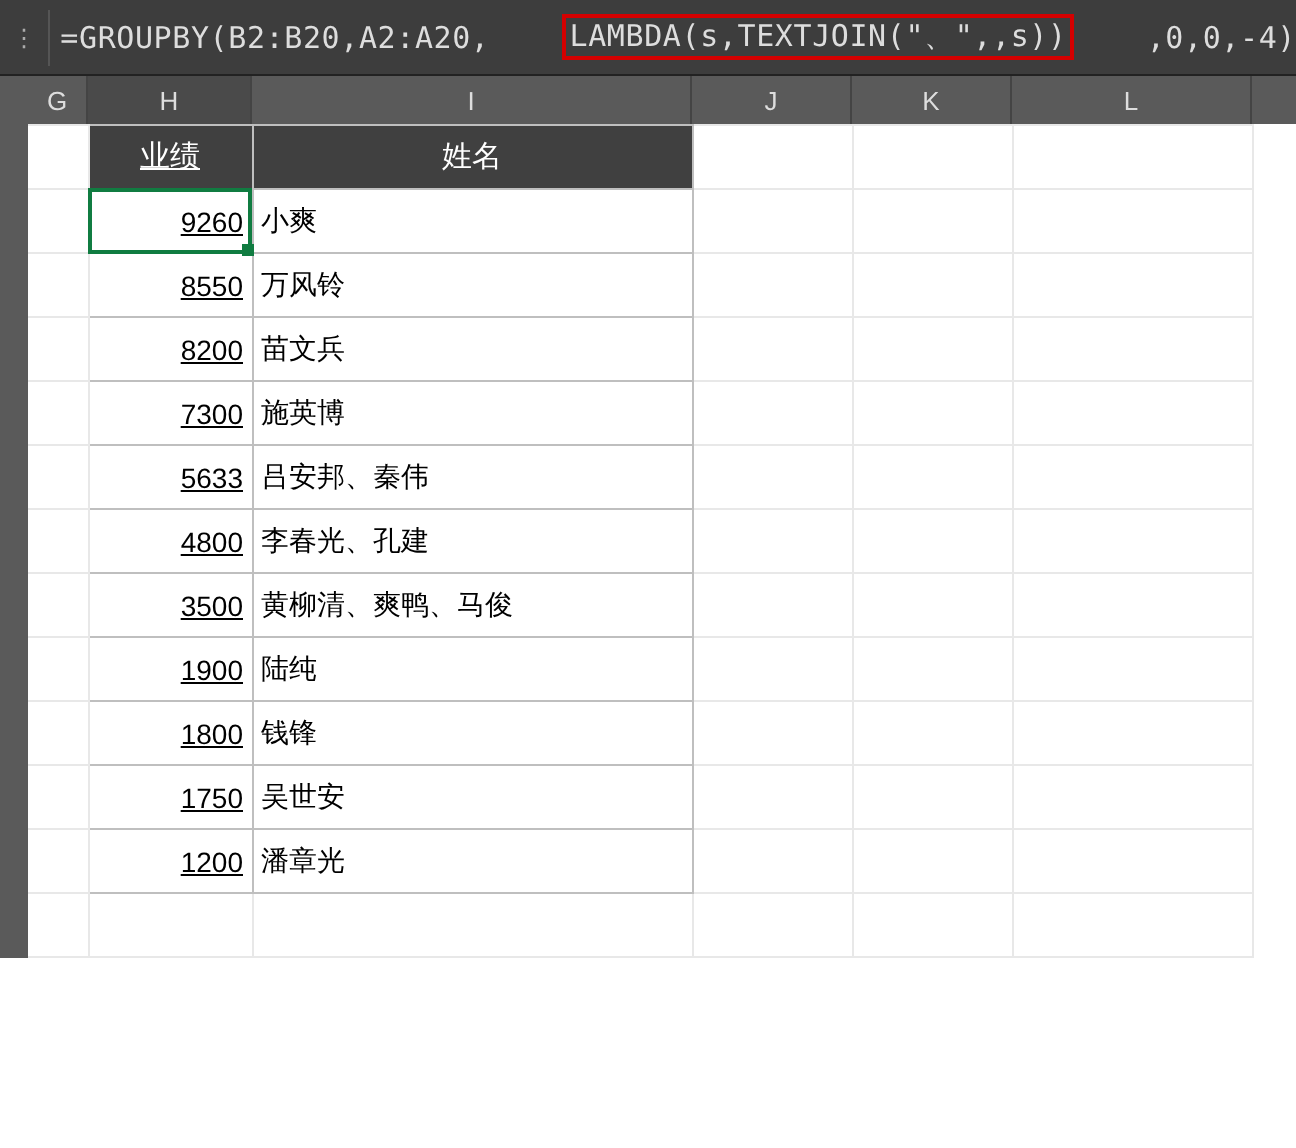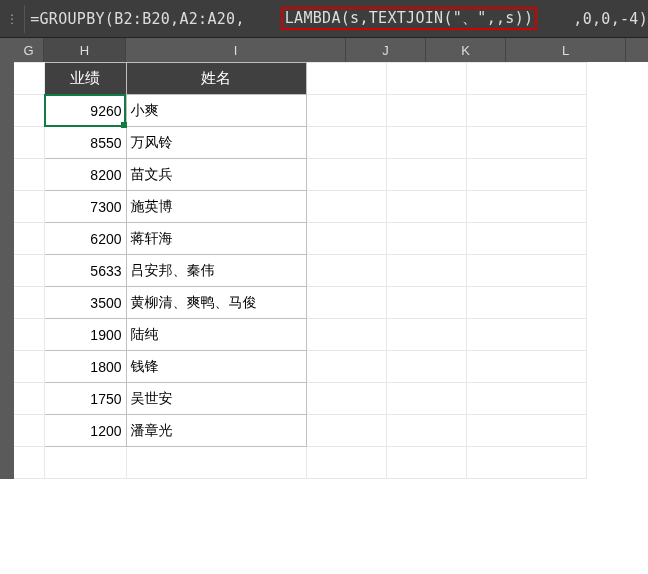--- a/index.html
+++ b/index.html
@@ -84,22 +84,22 @@
   }
   .grid td {
     border: 1px solid #bfbfbf;
     height: 32px;
     padding: 0 4px;
     font-size: 14px;
     vertical-align: middle;
     background: #fff;
   }
   td.col-G { width: 30px; border-left: none; }
-  td.col-H { width: 82px; text-align: right; }
-  td.col-I { width: 180px; text-align: left; }
+  td.col-H { width: 82px; text-align: right; text-decoration: underline; }
+  td.col-I { width: 220px; text-align: left; }
   td.col-J { width: 80px; }
   td.col-K { width: 80px; }
   td.col-L { width: 120px; }
 
   tr.header-row td.col-H,
   tr.header-row td.col-I {
     background: #404040;
     color: #fff;
     text-align: center;
     font-weight: 400;
@@ -199,30 +199,30 @@
       <tr>
             <td class="col-G"></td>
             <td class="col-H">7300</td>
             <td class="col-I">施英博</td>
             <td class="col-J"></td>
             <td class="col-K"></td>
             <td class="col-L"></td>
           </tr>
       <tr>
             <td class="col-G"></td>
-            <td class="col-H">6200</td>
-            <td class="col-I">蒋轩海</td>
-            <td class="col-J"></td>
-            <td class="col-K"></td>
-            <td class="col-L"></td>
-          </tr>
-      <tr>
-            <td class="col-G"></td>
             <td class="col-H">5633</td>
             <td class="col-I">吕安邦、秦伟</td>
+            <td class="col-J"></td>
+            <td class="col-K"></td>
+            <td class="col-L"></td>
+          </tr>
+      <tr>
+            <td class="col-G"></td>
+            <td class="col-H">4800</td>
+            <td class="col-I">李春光、孔建</td>
             <td class="col-J"></td>
             <td class="col-K"></td>
             <td class="col-L"></td>
           </tr>
       <tr>
             <td class="col-G"></td>
             <td class="col-H">3500</td>
             <td class="col-I">黄柳清、爽鸭、马俊</td>
             <td class="col-J"></td>
             <td class="col-K"></td>

